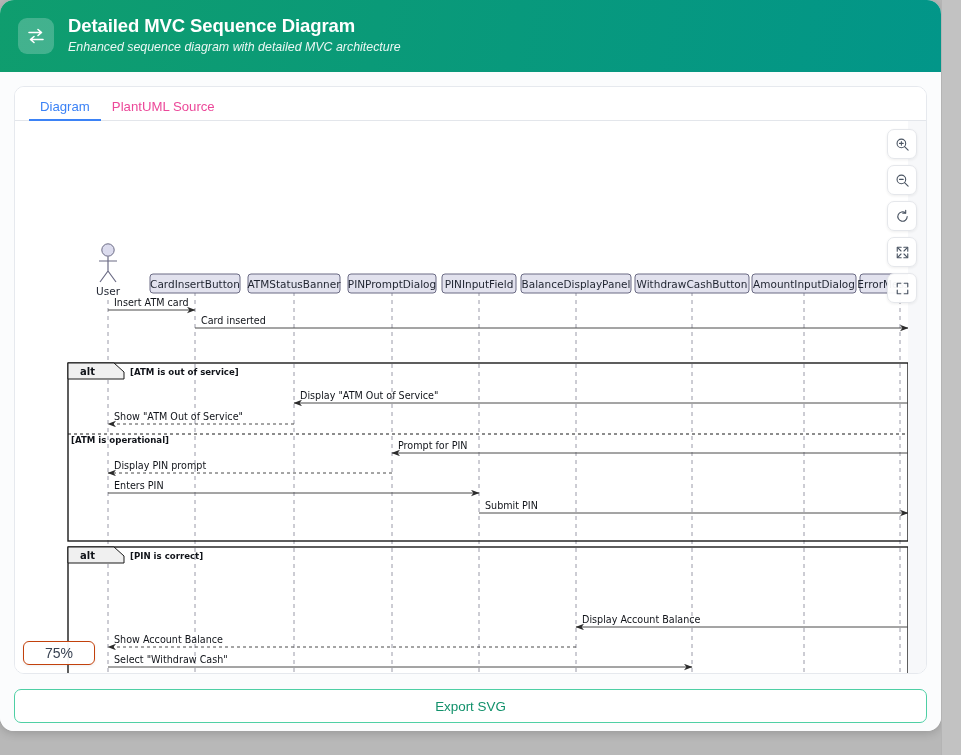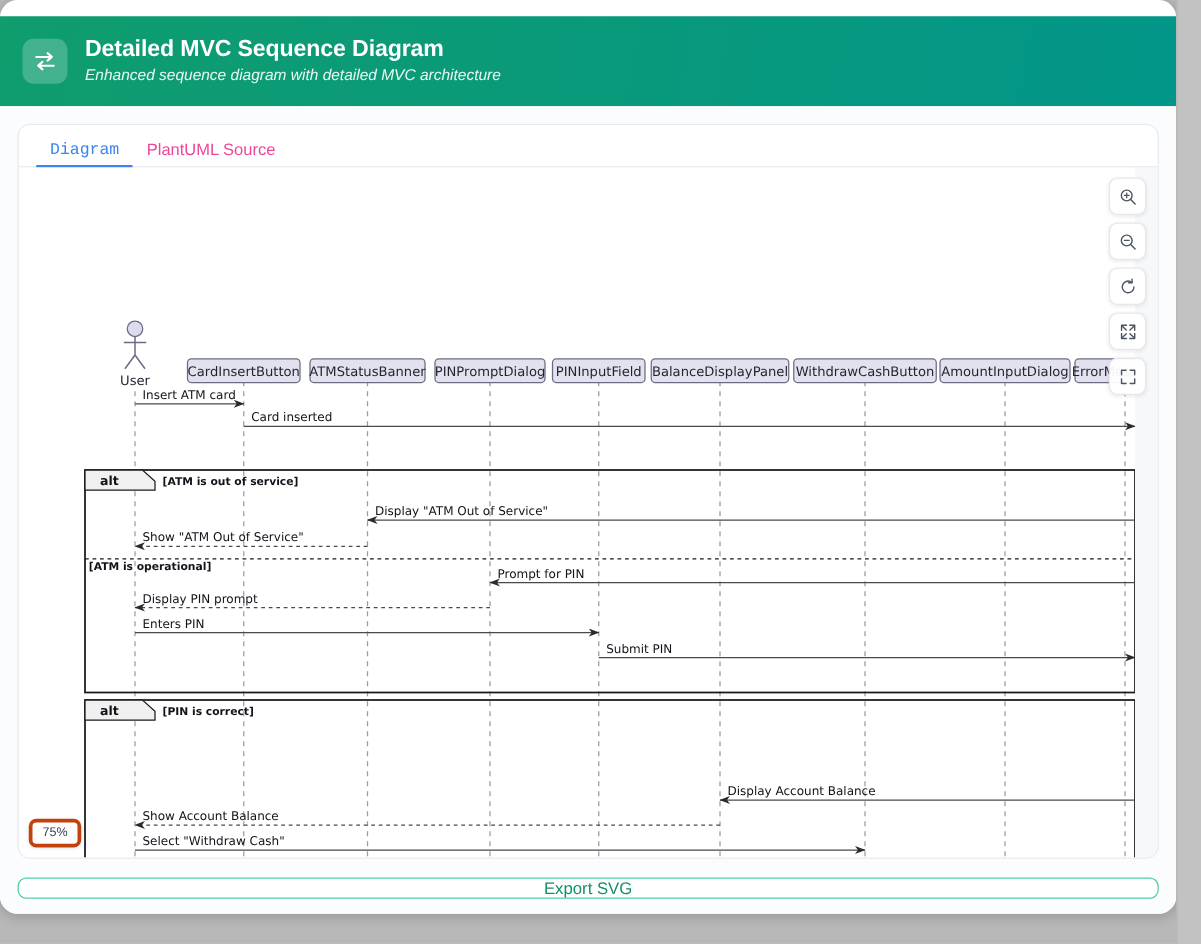--- a/index.html
+++ b/index.html
@@ -36,21 +36,20 @@
   }
 
   
   .header {
     height: 72px;
     background: linear-gradient(100deg, #0f9d6e 0%, #0a9a78 40%, #029689 100%);
     display: flex;
     align-items: center;
     padding: 0 0 0 18px;
     gap: 14px;
-    margin-top: 13px;
   }
   .header-icon {
     width: 36px; height: 36px;
     border-radius: 9px;
     background: rgba(255,255,255,.22);
     display: flex; align-items: center; justify-content: center;
     flex: 0 0 auto;
   }
   .header-icon svg { display: block; }
   .header-text { display: flex; flex-direction: column; justify-content: center; }
@@ -96,21 +95,21 @@
     flex: 0 0 auto;
   }
   .tab {
     font-size: 13.2px;
     padding: 0 11px 7px 11px;
     color: #ec4899;
     cursor: pointer;
     position: relative;
     line-height: 1;
   }
-  .tab.active { color: #3b82f6; font-family: Liberation Mono, monospace; }
+  .tab.active { color: #3b82f6; }
   .tab.active::after {
     content: "";
     position: absolute;
     left: 0; right: 0; bottom: -1px;
     height: 2px;
     background: #3b82f6;
   }
 
   
   .diagram-viewport {
@@ -145,35 +144,34 @@
     cursor: pointer;
     box-shadow: 0 1px 3px rgba(0,0,0,.07);
   }
   .tool-btn svg { display: block; }
 
   
   .zoom-badge {
     position: absolute;
     left: 8px; bottom: 8px;
     background: rgba(255,255,255,.95);
-    border: 3px solid #c2410c;
+    border: 1px solid #c2410c;
     border-radius: 6px;
-    padding: 3px 8px;
-    font-size: 10px;
+    padding: 3px 21px;
+    font-size: 14px;
     color: #374151;
     box-shadow: 0 1px 3px rgba(0,0,0,.07);
     z-index: 10;
   }
 
   
   .actions {
     display: flex;
     gap: 4px;
     padding: 15px 0 0 0;
-    flex-direction: column;
   }
   .action-btn {
     flex: 1 1 0;
     height: 34px;
     border: 1px solid #4ecfa4;
     border-radius: 7px;
     background: #ffffff;
     color: #12916b;
     font-size: 13.4px;
     font-family: "Liberation Sans", sans-serif;

